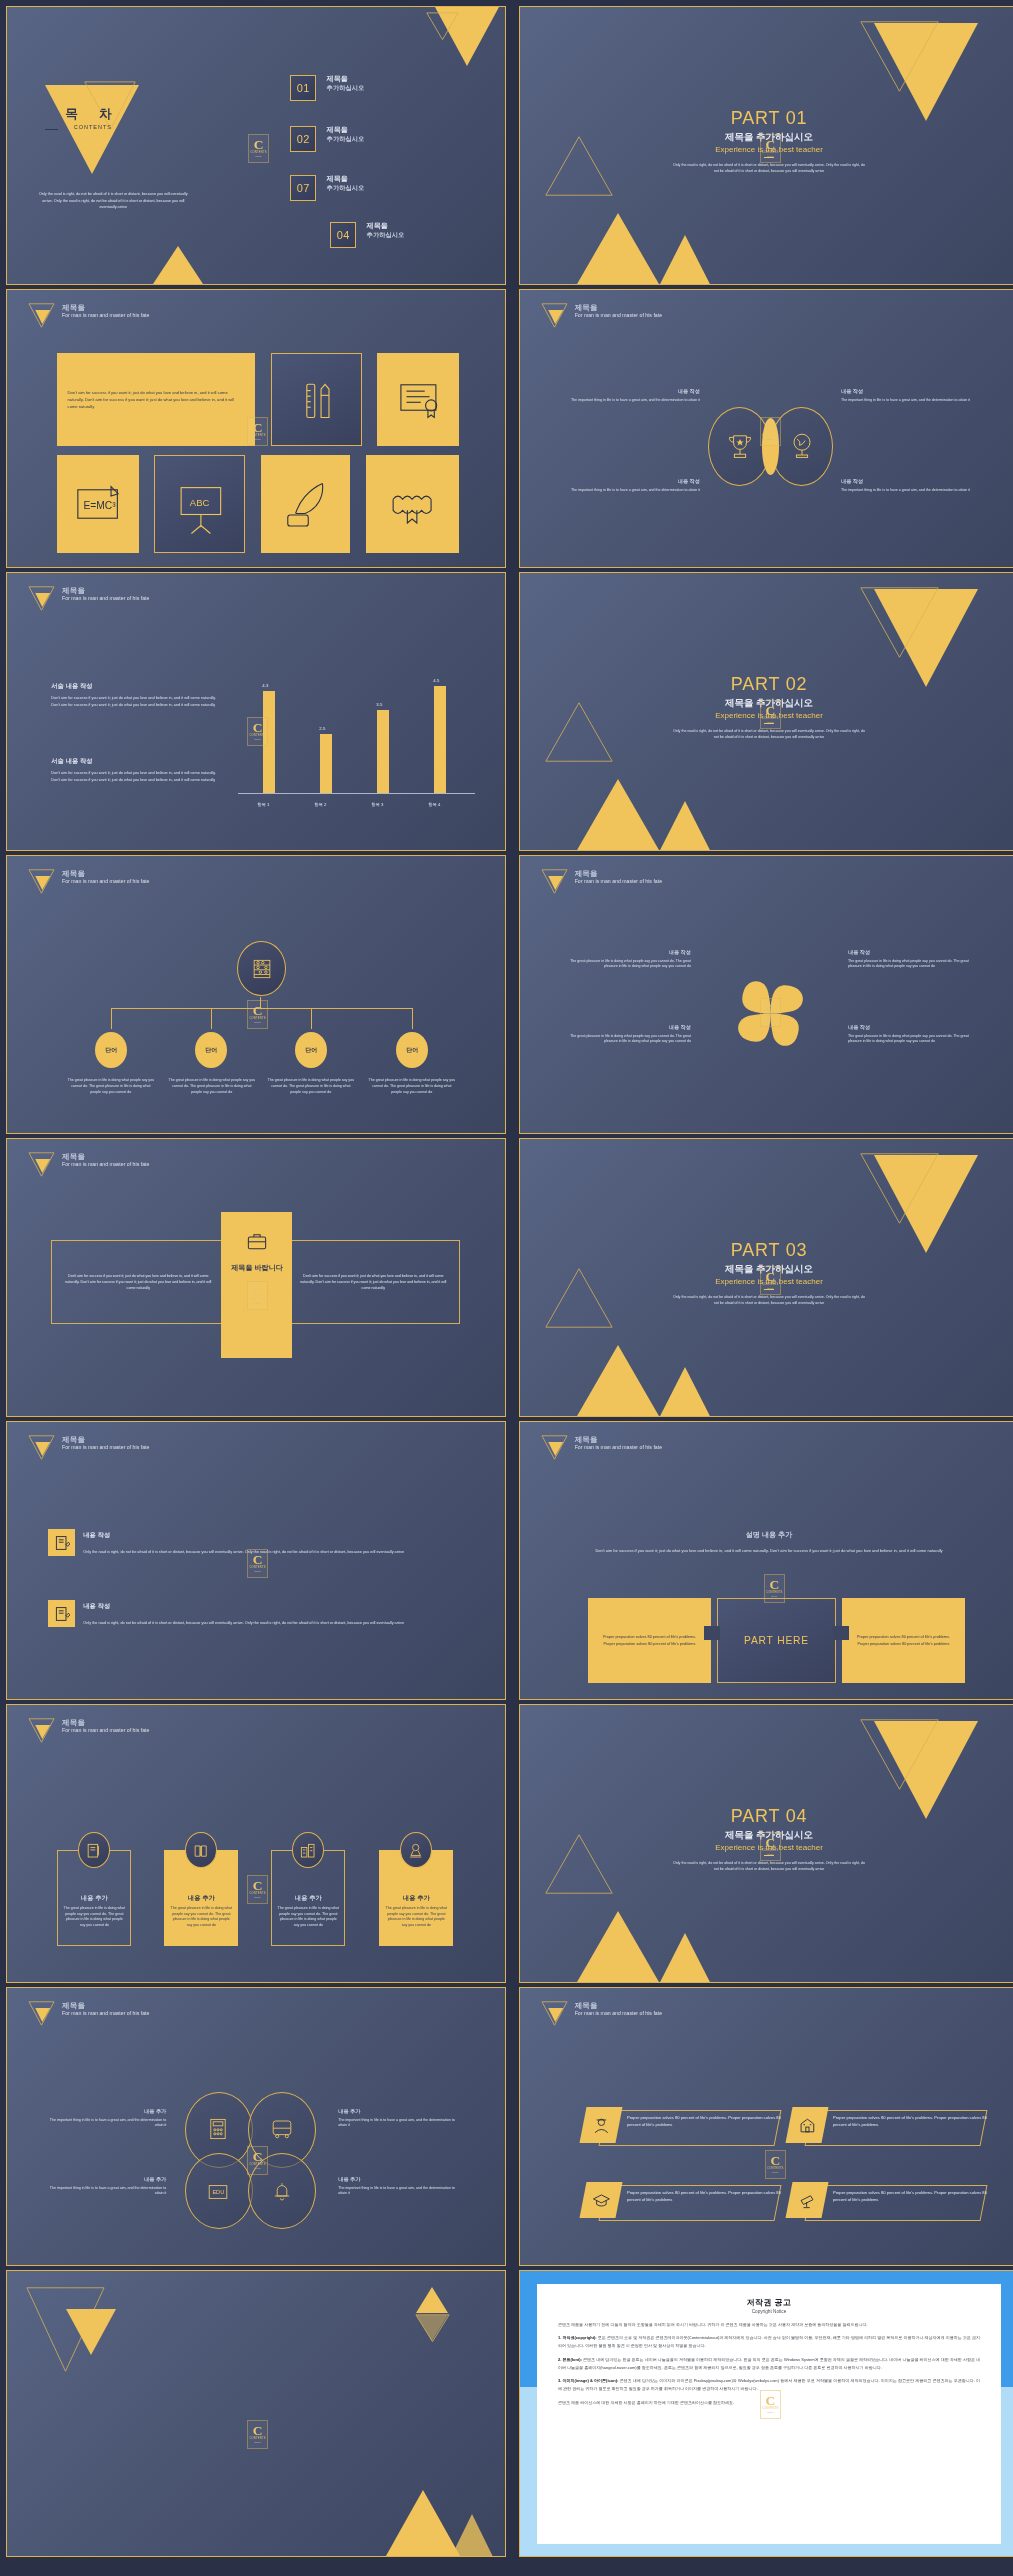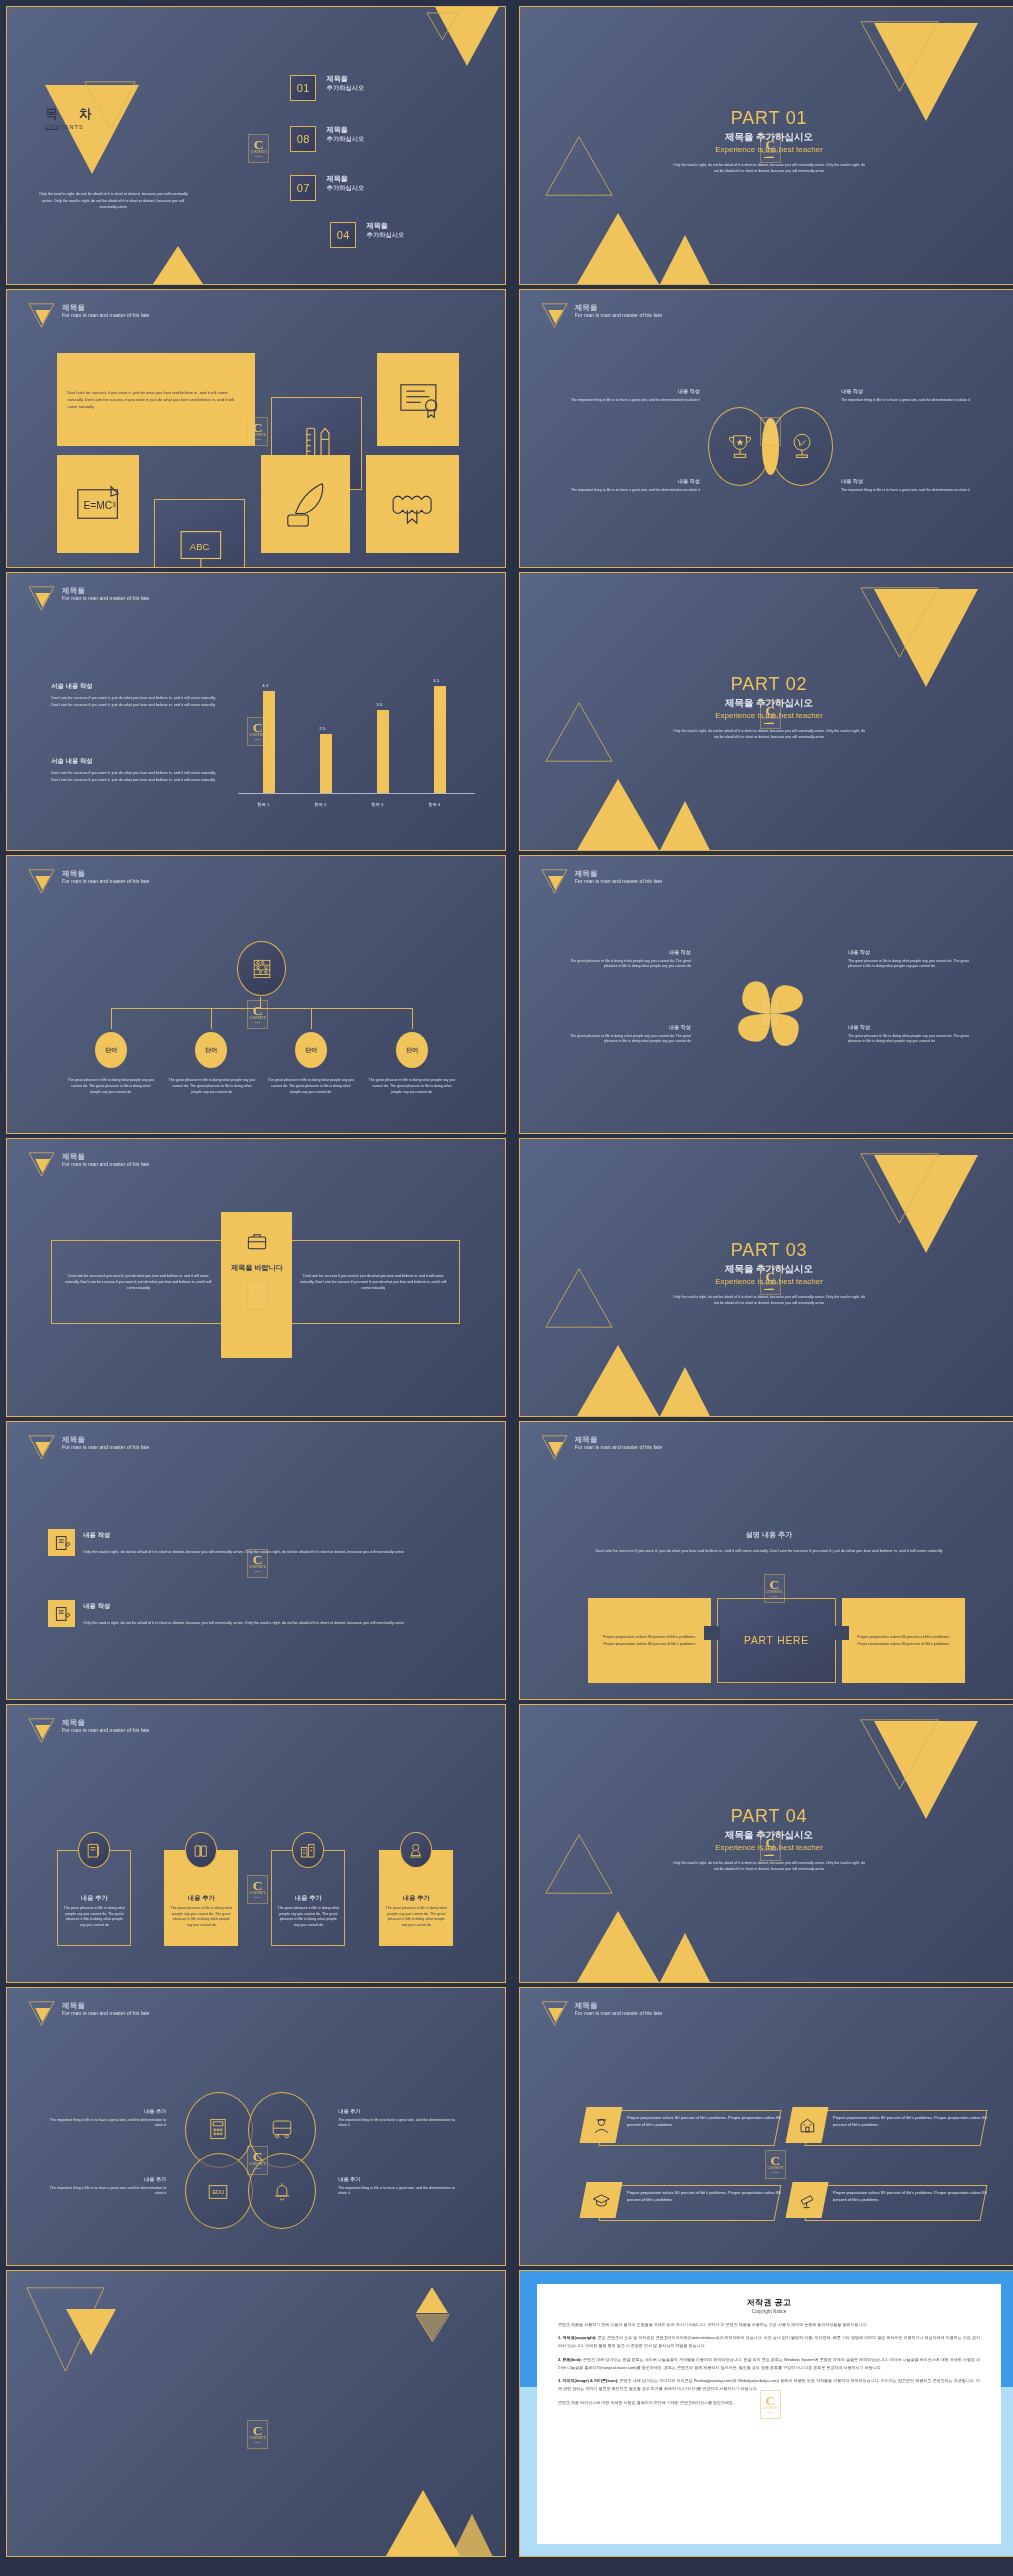--- a/index.html
+++ b/index.html
@@ -59,21 +59,21 @@
   .wm b { color:#e9c469; font-size:13.5px; line-height:12px; font-family:"Liberation Serif",serif; }
   .wm i { color:#e9c469; font-size:2.7px; font-style:normal; letter-spacing:0.2px; line-height:4px;}
   .wm s { color:#cdb98a; font-size:1.9px; text-decoration:none; line-height:3.2px;}
 
   .yellow { color:#f0c45a; }
   .body-sm { font-size:4.3px; line-height:6.3px; color:#dfe3ec; }
 
   
   .s1-fun { position:absolute; left:38px; top:78px; width:0;height:0;
     border-left:47px solid transparent; border-right:47px solid transparent; border-top:89px solid #f0c45a;}
-  .s1-mokcha { position:absolute; left:38px; top:99px; width:95px; }
+  .s1-mokcha { position:absolute; left:38px; top:99px; width:95px; text-align:center; }
   .s1-mokcha .k { color:#2f3852; font-size:12.7px; font-weight:bold; letter-spacing:8.7px; }
   .s1-mokcha .e { color:#2f3852; font-size:5.5px; letter-spacing:1px; margin-top:0.8px;}
   .s1-mokcha .bar { width:12.7px;height:1.6px;background:#2f3852;margin:2.4px auto 0;}
   .s1-desc { position:absolute; left:27px; top:184px; width:158px; text-align:center;
              font-size:3.8px; line-height:6.3px; color:#e2e5ee; }
   .s1-item { position:absolute; display:flex; align-items:flex-start; gap:10.3px; }
   .s1-num { width:26px;height:26px;border:0.8px solid #e0b24e; display:flex;align-items:center;justify-content:center;
             color:#f0c45a; font-size:11px; letter-spacing:0.4px;
             background:linear-gradient(135deg,#40496a,#343c59);}
   .s1-t1 { color:#dfe4f0; font-size:7.1px; font-weight:bold; line-height:8.7px;}
@@ -83,21 +83,21 @@
   .part-wrap { position:absolute; left:0; right:0; top:101px; text-align:center; }
   .part-wrap .p1 { color:#f0c45a; font-size:18px; letter-spacing:0.8px; }
   .part-wrap .p2 { color:#e7eaf2; font-size:9.5px; font-weight:bold; margin-top:1.6px;}
   .part-wrap .p3 { color:#f0c45a; font-size:8px; margin-top:0.8px;}
   .part-wrap .dash { width:9.5px;height:1.6px;background:#f0c45a;margin:3.2px auto 4px;}
   .part-wrap .p4 { width:193px; margin:0 auto; font-size:3.6px; line-height:6px; color:#dfe3ee;}
 
   
   .cardY { position:absolute; background:#f0c45a; }
   .cardD { position:absolute; border:0.8px solid #e0b24e;
-           background:linear-gradient(150deg,#4b5575,#39415d);margin-top:44px; }
+           background:linear-gradient(150deg,#4b5575,#39415d); }
   .cardY p { color:#343b52; font-size:4.1px; line-height:7.1px; padding:0 10.3px; }
 
   
   .ellipse { position:absolute; border:1.1px solid #e0b24e; border-radius:50%;
              background:linear-gradient(150deg,rgba(70,80,110,.55),rgba(52,60,86,.55)); }
   .minihead { color:#c9d0e0; font-size:5.2px; font-weight:bold; }
   .minibody { color:#dde2ec; font-size:3.6px; line-height:5.7px; }
 
   
   .bar { position:absolute; bottom:0; background:#f0c45a; width:12px;}
@@ -167,21 +167,21 @@
   <div class="s1-desc">Only the road is right, do not be afraid of it is short or distant, because you will eventually arrive. Only the road is right, do not be afraid of it is short or distant, because you will eventually arrive</div>
 
   <div class="s1-item" style="left:283px; top:68px;">
     <div class="s1-num">01</div>
     <div>
           <div class="s1-t1">제목을</div>
          <div class="s1-t2">추가하십시오</div>
         </div>
   </div>
   <div class="s1-item" style="left:283px; top:119px;">
-    <div class="s1-num">08</div>
+    <div class="s1-num">02</div>
     <div>
           <div class="s1-t1">제목을</div>
          <div class="s1-t2">추가하십시오</div>
         </div>
   </div>
   <div class="s1-item" style="left:283px; top:168px;">
     <div class="s1-num">07</div>
     <div>
           <div class="s1-t1">제목을</div>
          <div class="s1-t2">추가하십시오</div>

